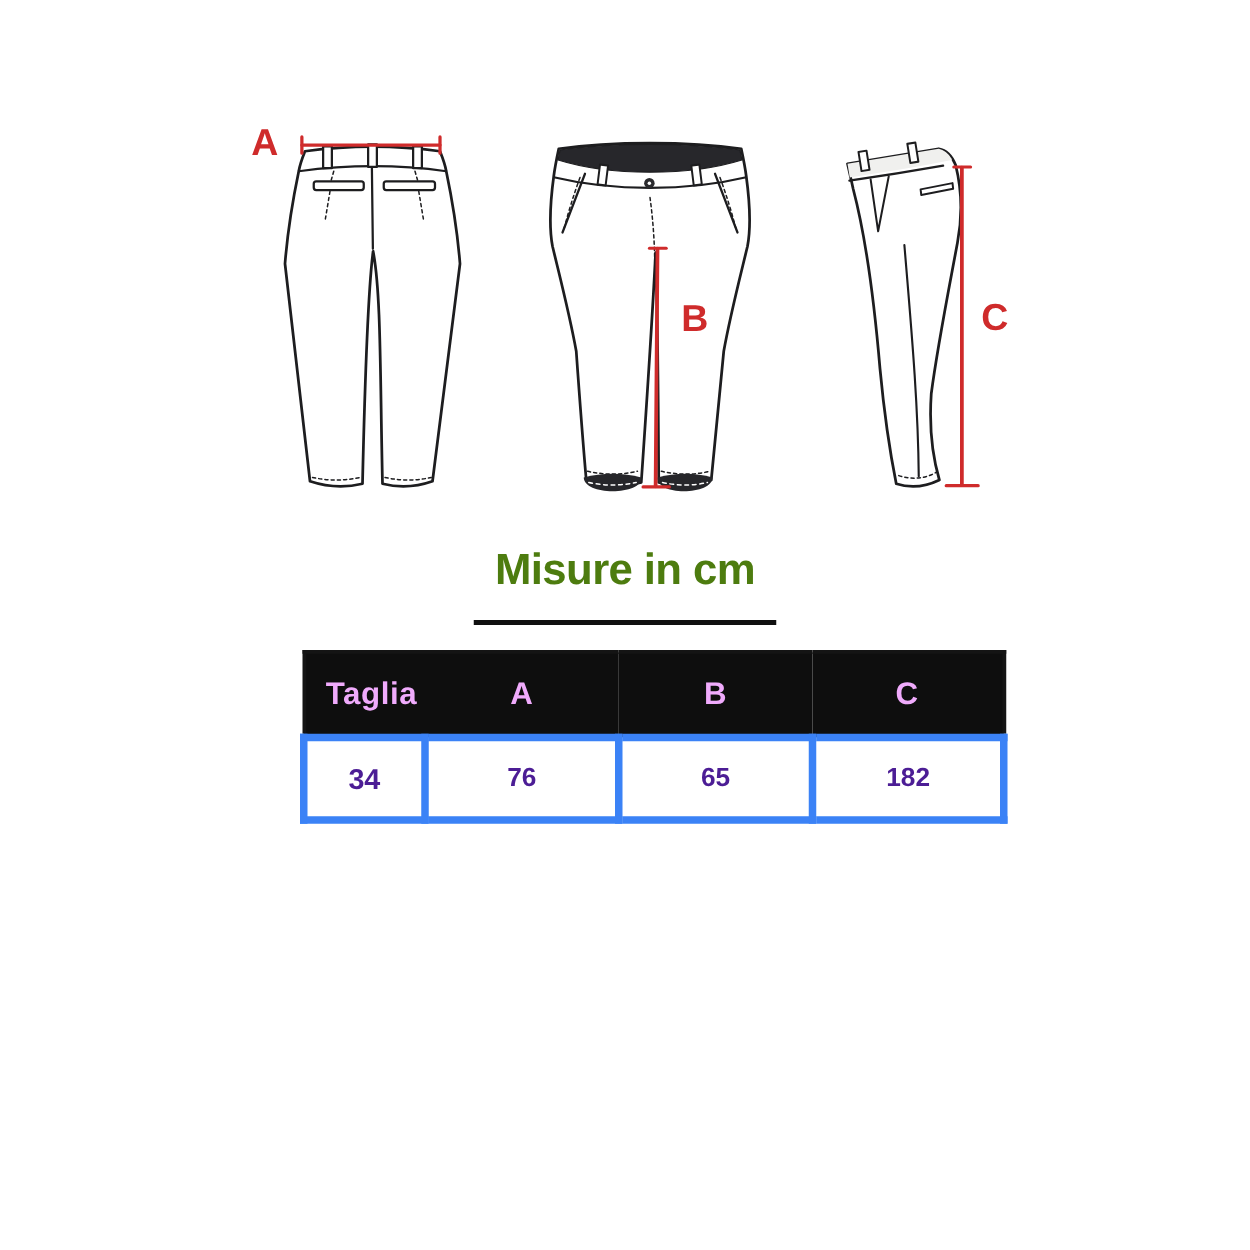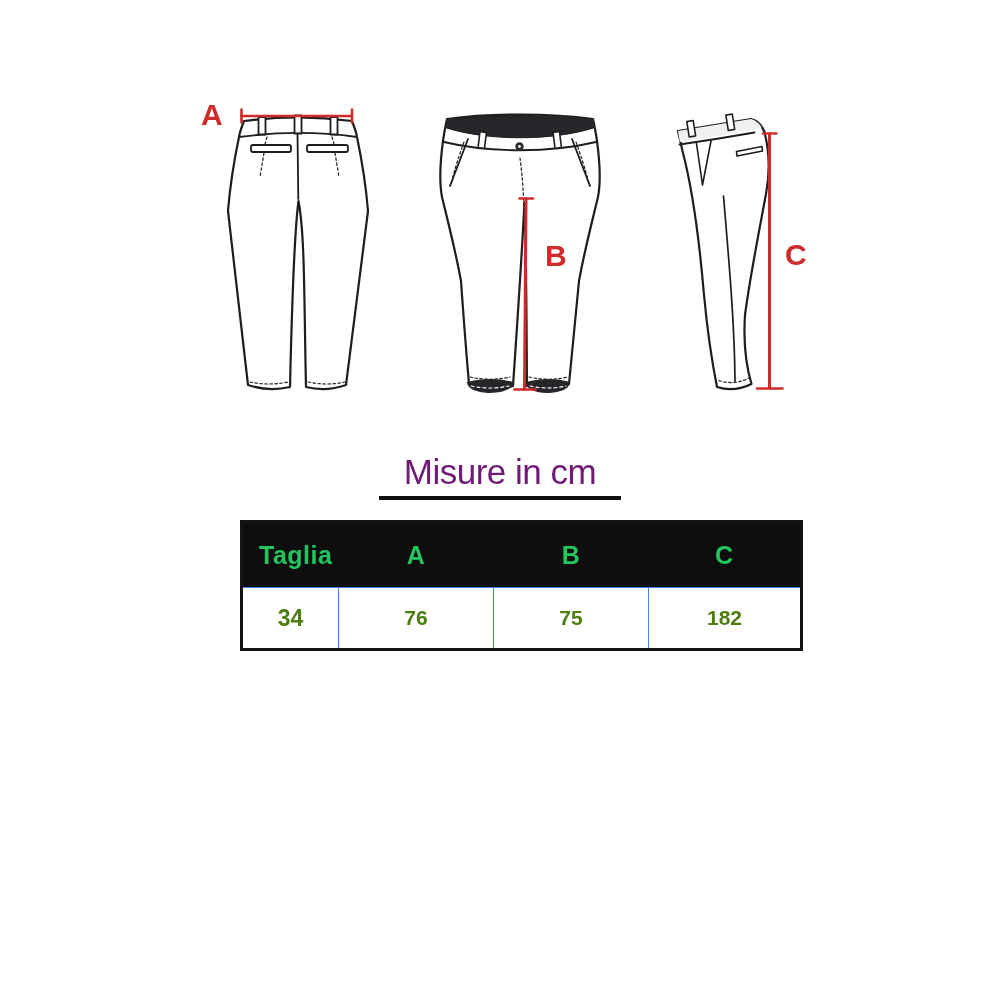--- a/index.html
+++ b/index.html
@@ -10,37 +10,37 @@
   .diagram-svg{position:absolute;left:0;top:0;}
   .measure-letter{
     position:absolute;color:#cf2b2b;font-weight:900;font-size:30px;line-height:1;
     font-family:"Liberation Sans","DejaVu Sans",sans-serif;
   }
   .letter-a{left:201px;top:100px;}
   .letter-b{left:545px;top:241px;}
   .letter-c{left:785px;top:240px;}
   .title-wrap{position:absolute;left:0;top:436px;width:1000px;text-align:center;}
   .title{
-    margin:16px;font-size:35px;font-weight:400;color:#701a75;letter-spacing:-0.5px;
+    margin:0;font-size:35px;font-weight:700;color:#4d7c0f;letter-spacing:-0.5px;
   }
   .title-underline{
     position:absolute;left:379px;top:496px;width:242px;height:4px;background:#101010;
   }
   table.size-table{
     position:absolute;left:240px;top:520px;width:560px;
     border-collapse:collapse;table-layout:fixed;
     border:3px solid #141414;
   }
   table.size-table th{
-    background:#0e0e0e;color:#22c55e;height:62px;
+    background:#0e0e0e;color:#f0abfc;height:62px;
     font-size:25px;font-weight:800;letter-spacing:0.5px;text-align:center;
   }
   table.size-table th.first{text-align:left;padding-left:16px;}
   table.size-table td{
-    background:#ffffff;color:#4d7c0f;height:58px;border:1px solid #3b82f6;
+    background:#ffffff;color:#4c1d95;height:58px;border:6px solid #3b82f6;
     font-size:21px;font-weight:800;text-align:center;
   }
   table.size-table td.first{font-size:23px;}
 </style>
 </head>
 <body>
 
 <div class="stage">
 
   <svg class="diagram-svg" width="1000" height="430" viewBox="0 0 1000 430">
@@ -143,19 +143,19 @@
         <th class="first">Taglia</th>
         <th>A</th>
         <th>B</th>
         <th>C</th>
       </tr>
     </thead>
     <tbody>
       <tr>
         <td class="first">34</td>
         <td>76</td>
-        <td>75</td>
+        <td>65</td>
         <td>182</td>
       </tr>
     </tbody>
   </table>
 
 </div>
 
 </body></html>

